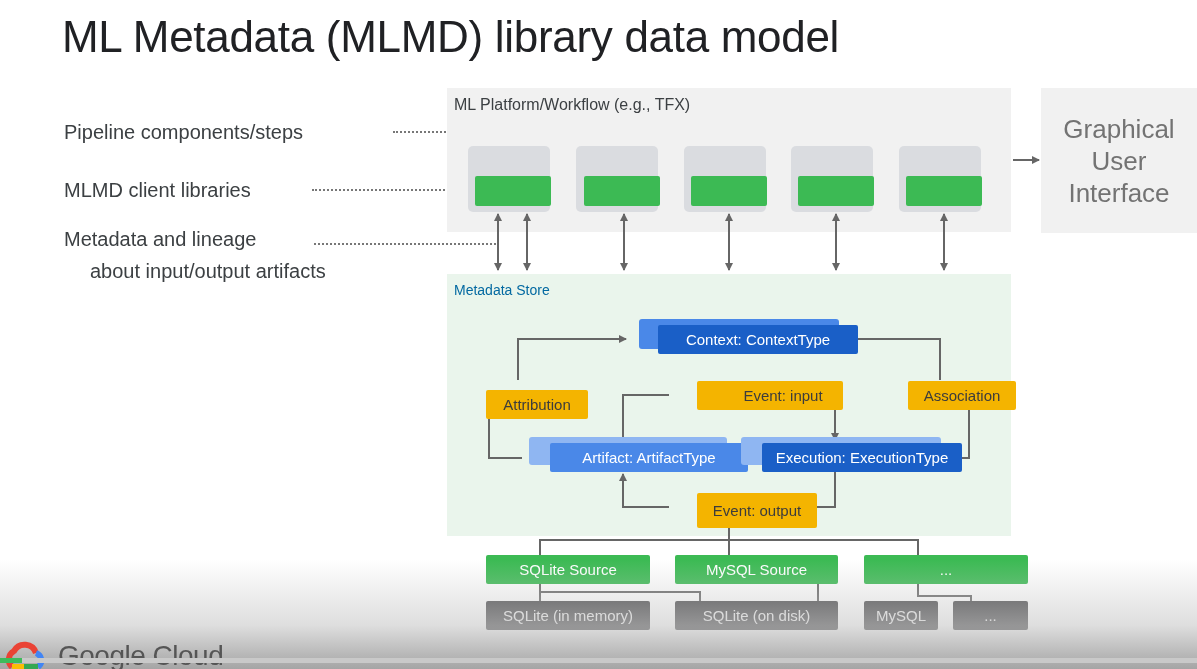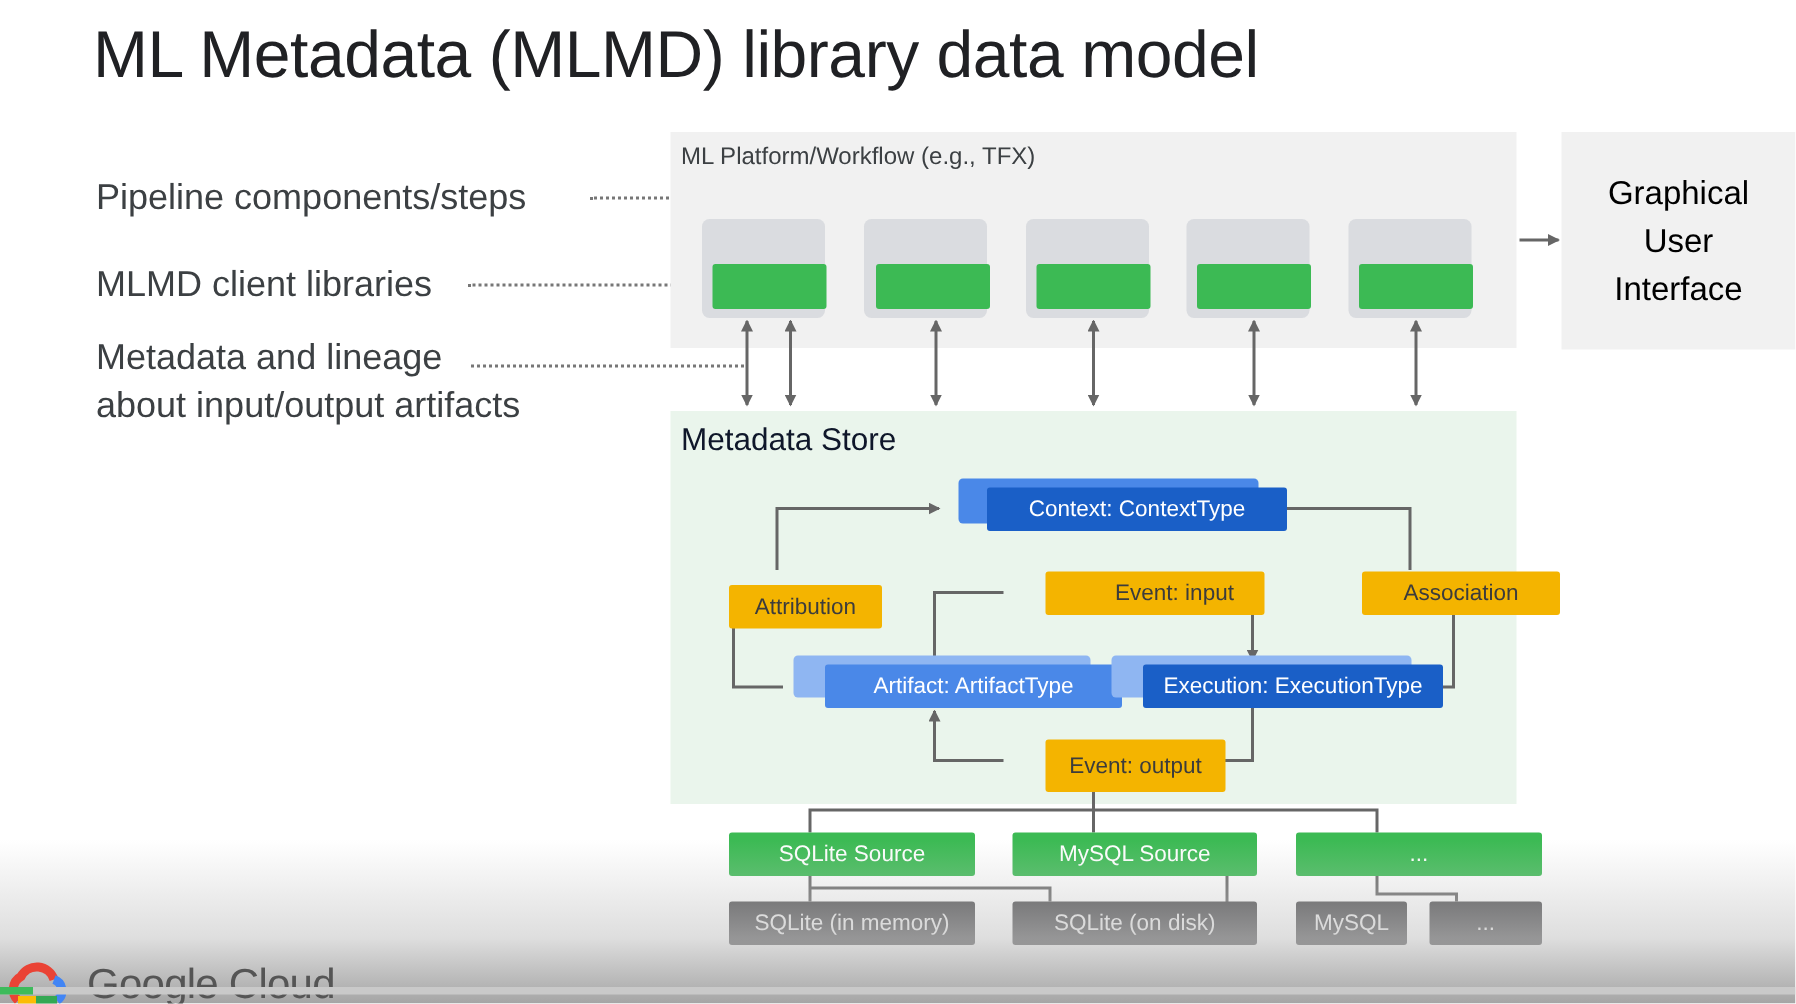--- a/index.html
+++ b/index.html
@@ -18,40 +18,40 @@
     background:#c9c9c9; z-index:25;
   }
   .progress-fill { position:absolute; left:0; top:0; height:5px; background:#3dbb5b; }
   .footer-logo { position:absolute; left:4px; top:640px; z-index:22; display:flex; align-items:center; }
   .footer-logo .txt { font-size:28px; color:#555; margin-left:14px; letter-spacing:-0.5px; }
 
   .title {
     position:absolute; left:62px; top:12px; font-size:44px; color:#202124; font-weight:normal;
     letter-spacing:-0.3px;
   }
-  .side-label { position:absolute; left:64px; font-size:24px; color:#3c4043; line-height:32px; }
+  .side-label { position:absolute; left:64px; font-size:20px; color:#3c4043; line-height:32px; }
   .dots { position:absolute; border-top:2px dotted #777; height:0; }
 
   .platform-box {
     position:absolute; left:447px; top:88px; width:564px; height:144px; background:#f1f1f1;
   }
   .platform-title { position:absolute; left:454px; top:96px; font-size:16px; color:#3c4043; }
   .step-box { position:absolute; top:146px; width:82px; height:66px; background:#dadce0; border-radius:5px; }
   .client-lib { position:absolute; top:176px; width:76px; height:30px; background:#3cba54; border-radius:2px; }
 
   .gui-box {
     position:absolute; left:1041px; top:88px; width:156px; height:145px; background:#f1f1f1;
     display:flex; align-items:center; justify-content:center; text-align:center;
-    font-size:22px; color:#000000; line-height:32px;
+    font-size:26px; color:#737373; line-height:32px;
   }
 
   .store-box {
     position:absolute; left:447px; top:274px; width:564px; height:262px; background:#eaf5ec;
   }
-  .store-title { position:absolute; left:454px; top:282px; font-size:21px; color:#0f172a; }
+  .store-title { position:absolute; left:454px; top:282px; font-size:14px; color:#0369a1; }
 
   .node { position:absolute; display:flex; align-items:center; justify-content:center;
     font-size:15px; color:#ffffff;margin-left:28px; }
   .node.yellow { background:#f4b400; color:#3c3c3c; border-radius:2px; }
   .node.blue-dark { background:#1a5fc7; border-radius:2px; }
   .node.blue-light { background:#4a88e8; border-radius:2px; }
   .shadow-card { position:absolute; border-radius:3px; }
   .node.green { background:#3cba54; border-radius:2px; }
   .node.gray { background:#4a4a4c; color:#eeeeee; border-radius:2px; }
 
@@ -61,21 +61,21 @@
 </head>
 <body>
 
 <div class="title">ML Metadata (MLMD) library data model</div>
 
 <div class="side-label" style="top:116px;">Pipeline components/steps</div>
 <div class="dots" style="left:393px; top:131px; width:120px;"></div>
 <div class="side-label" style="top:174px;text-align:center;">MLMD client libraries</div>
 <div class="dots" style="left:312px; top:189px; width:164px;"></div>
 <div class="side-label" style="top:223px;">Metadata and lineage</div>
-<div class="side-label" style="top:255px;">about input/output artifacts</div>
+<div class="side-label" style="top:255px;margin-left:26px;">about input/output artifacts</div>
 <div class="dots" style="left:314px; top:243px; width:182px;"></div>
 
 <div class="platform-box"></div>
 <div class="platform-title">ML Platform/Workflow (e.g., TFX)</div>
 
 <div class="step-box" style="left:468px;"></div>
 <div class="step-box" style="left:576px;"></div>
 <div class="step-box" style="left:684px;"></div>
 <div class="step-box" style="left:791px;"></div>
 <div class="step-box" style="left:899px;"></div>
@@ -144,21 +144,21 @@
 
     <polyline points="918,584 918,596 971,596 971,601"></polyline>
   </g>
 </svg>
 
 <div class="shadow-card front" style="left:639px; top:319px; width:200px; height:30px; background:#4a88e8;"></div>
 <div class="node blue-dark front" style="left:630px; top:325px; width:200px; height:29px;">Context: ContextType</div>
 
 <div class="node yellow front" style="left:458px; top:390px; width:102px; height:29px;">Attribution</div>
 <div class="node yellow front" style="left:669px; top:381px; width:120px; height:29px;padding-left:26px;">Event: input</div>
-<div class="node yellow front" style="left:880px; top:381px; width:132px; height:29px;">Association</div>
+<div class="node yellow front" style="left:880px; top:381px; width:108px; height:29px;">Association</div>
 
 <div class="shadow-card front" style="left:529px; top:437px; width:198px; height:28px; background:#8fb6f2;"></div>
 <div class="node blue-light front" style="left:522px; top:443px; width:198px; height:29px;">Artifact: ArtifactType</div>
 
 <div class="shadow-card front" style="left:741px; top:437px; width:200px; height:28px; background:#8fb6f2;"></div>
 <div class="node blue-dark front" style="left:734px; top:443px; width:200px; height:29px;">Execution: ExecutionType</div>
 
 <div class="node yellow front" style="left:669px; top:493px; width:120px; height:35px;">Event: output</div>
 
 <div class="node green front" style="left:458px; top:555px; width:164px; height:29px;">SQLite Source</div>

